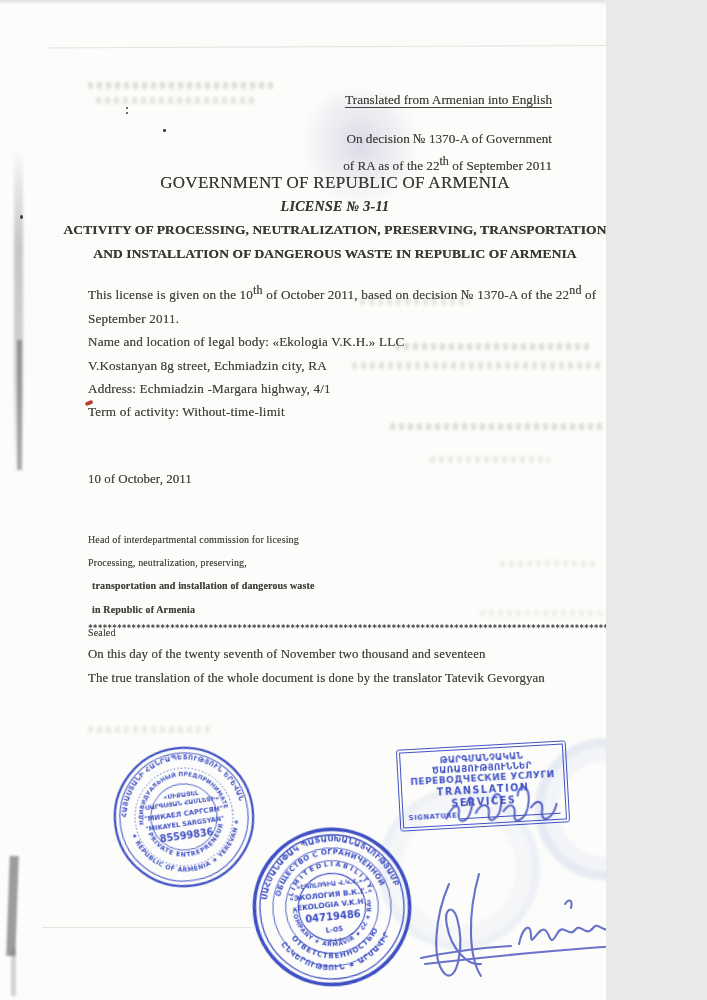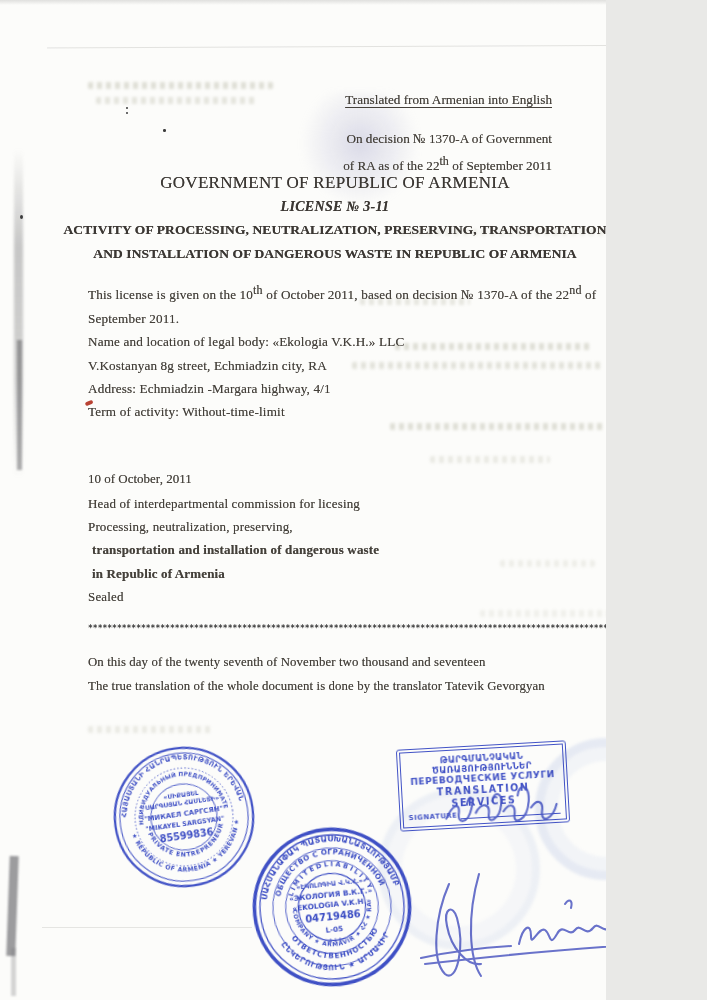--- a/index.html
+++ b/index.html
@@ -14,24 +14,24 @@
   sup{font-size:12px;}
 
   
   .title-block{top:171px;left:30px;width:610px;text-align:center;line-height:23.6px;color:#3b3733;text-shadow:0 0 .6px rgba(59,55,51,.75);}
   .t1{font-size:17px;letter-spacing:.3px;font-weight:normal;}
   .t2{font-size:14px;letter-spacing:.3px;font-weight:bold;font-style:italic;}
   .t3{font-size:13.5px;letter-spacing:.1px;font-weight:bold;}
 
   
   .body-block{top:279px;left:88px;width:575px;font-size:13.2px;letter-spacing:.15px;line-height:23.4px;}
-  .comm-block{top:492px;left:88px;font-size:13px;letter-spacing:.15px;line-height:23.2px;}
+  .comm-block{top:528px;left:88px;font-size:10px;letter-spacing:.15px;line-height:23.2px;}
   .date-line{top:471px;left:88px;font-size:13px;}
   .sep{top:624px;left:88px;width:567px;height:9px;overflow:hidden;font-family:"DejaVu Sans Mono",monospace;font-size:8px;line-height:9px;letter-spacing:0;color:#3b3b3b;font-weight:bold;}
-  .close-block{top:643px;left:88px;font-size:12.8px;letter-spacing:.1px;line-height:23.5px;margin-top:8px;}
+  .close-block{top:643px;left:88px;font-size:12.8px;letter-spacing:.1px;line-height:23.5px;}
   .indent{padding-left:4px;font-weight:bold;}
 
   
   .ghost{position:absolute;filter:blur(1.6px);border-radius:2px;
     background:repeating-linear-gradient(90deg,#98987f 0 5px,transparent 5px 9px);height:7px;}
   .watermark{top:92px;left:300px;width:120px;height:115px;filter:blur(3px);
     background:radial-gradient(ellipse at 50% 45%,rgba(186,186,214,.5),rgba(186,186,214,0) 70%);}
   .edge-top{top:0;left:0;width:707px;height:5px;background:linear-gradient(#cdcdcb,rgba(205,205,203,0));opacity:.6;}
   .edge-right{top:0;left:698px;width:9px;height:1000px;background:rgba(178,178,176,.25);filter:blur(2px);}
   .corner-line-h{top:46px;left:47px;width:658px;height:1px;background:rgba(150,150,148,.26);filter:blur(.4px);transform:rotate(-.25deg);}

